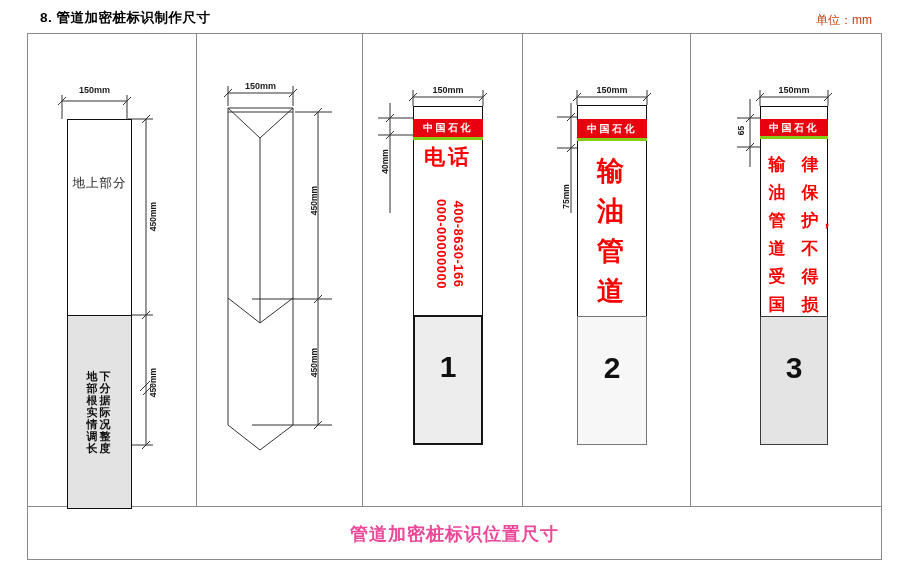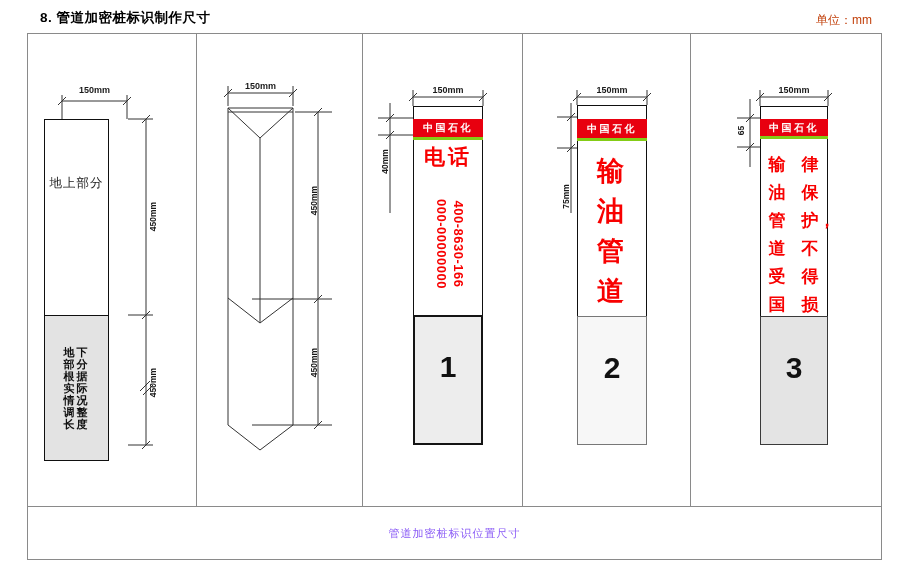--- a/index.html
+++ b/index.html
@@ -10,21 +10,21 @@
   }
   .abs{position:absolute;}
   
   .doc-title{left:40px;top:9px;font-size:13.5px;font-weight:bold;color:#000;letter-spacing:.5px;}
   .unit-label{left:816px;top:12px;font-size:12px;color:#c2410c;}
   
   .table-frame{left:27px;top:33px;width:855px;height:527px;border:1px solid var(--color-table_border);box-sizing:border-box;}
   .col-sep{top:33px;width:1px;height:473px;background:var(--color-table_border);}
   .row-sep{left:27px;top:506px;width:855px;height:1px;background:var(--color-table_border);}
   .caption-row{left:27px;top:507px;width:855px;height:53px;display:flex;align-items:center;justify-content:center;}
-  .caption-text{font-size:11px;color:#8b5cf6;letter-spacing:1px;}
+  .caption-text{font-size:18px;color:#ec4899;letter-spacing:1px;font-weight:bold;}
   
   .line-layer{left:0;top:0;pointer-events:none;}
   
   .dim-h{font-size:9px;font-weight:bold;color:#1a1a1a;text-align:center;}
   .dim-v{width:44px;height:11px;font-size:8.5px;font-weight:600;color:#1a1a1a;text-align:center;transform:rotate(-90deg);transform-origin:center;line-height:11px;}
   
   .post{background:#fff;border:1px solid #0f0f0f;box-sizing:border-box;}
   .ag-label{left:0;right:0;top:55px;text-align:center;font-size:12.5px;color:#1a1a1a;letter-spacing:1px;}
   .ug-box{left:-1px;right:-1px;bottom:-1px;top:195px;background:var(--color-underground_gray);border:1px solid #0f0f0f;display:flex;align-items:center;justify-content:center;}
   .ug-text{white-space:pre-line;font-size:11px;font-weight:bold;line-height:12px;text-align:center;color:#0f0f0f;letter-spacing:2px;}
@@ -149,21 +149,21 @@
 <div class="abs dim-h" style="left:760px;top:85px;width:68px;">150mm</div>
 
 <div class="abs dim-v" style="left:131px;top:211px;">450mm</div>
 <div class="abs dim-v" style="left:131px;top:377px;">450mm</div>
 <div class="abs dim-v" style="left:292px;top:195px;">450mm</div>
 <div class="abs dim-v" style="left:292px;top:357px;">450mm</div>
 <div class="abs dim-v" style="left:363px;top:156px;">40mm</div>
 <div class="abs dim-v" style="left:544px;top:191px;">75mm</div>
 <div class="abs dim-v" style="left:719px;top:125px;">65</div>
 
-<div class="abs post" style="left:44px;top:119px;width:65px;height:342px;">
+<div class="abs post" style="left:67px;top:119px;width:65px;height:390px;">
   <div class="abs ag-label">地上部分</div>
   <div class="abs ug-box">
     <div class="ug-text">地下
 部分
 根据
 实际
 情况
 调整
 长度</div>
   </div>

